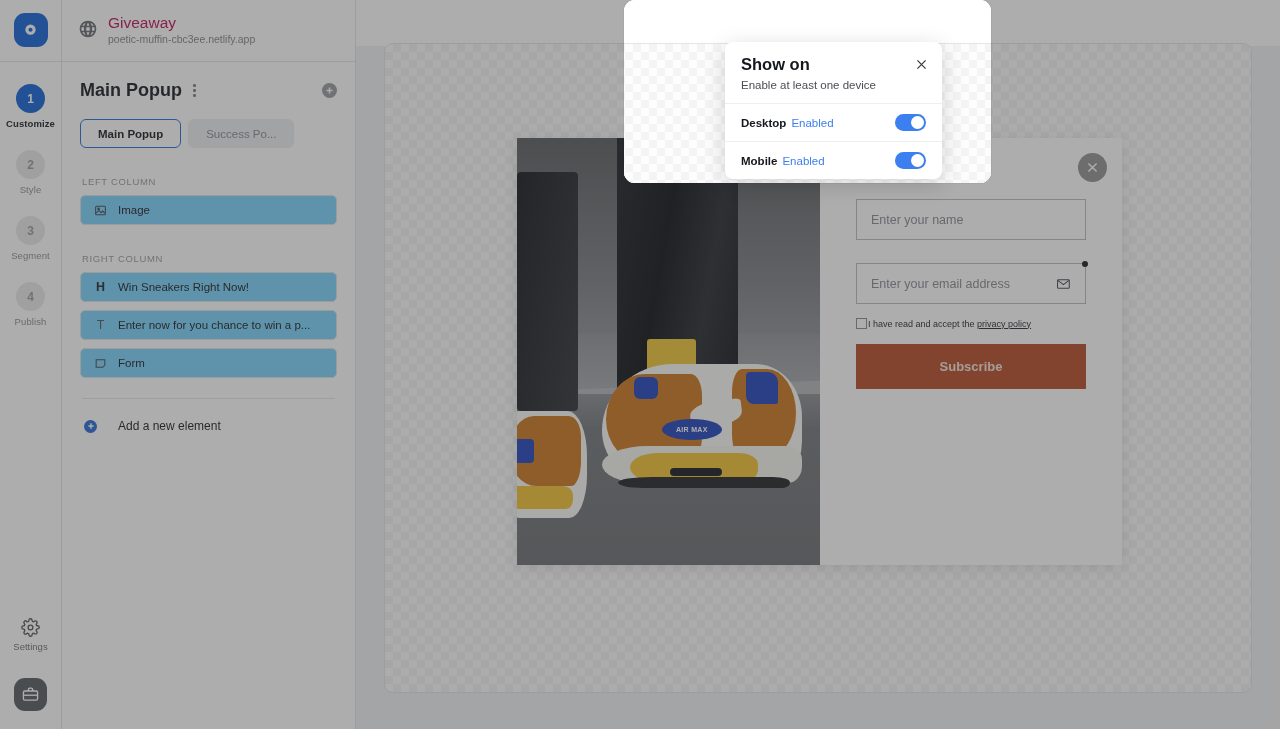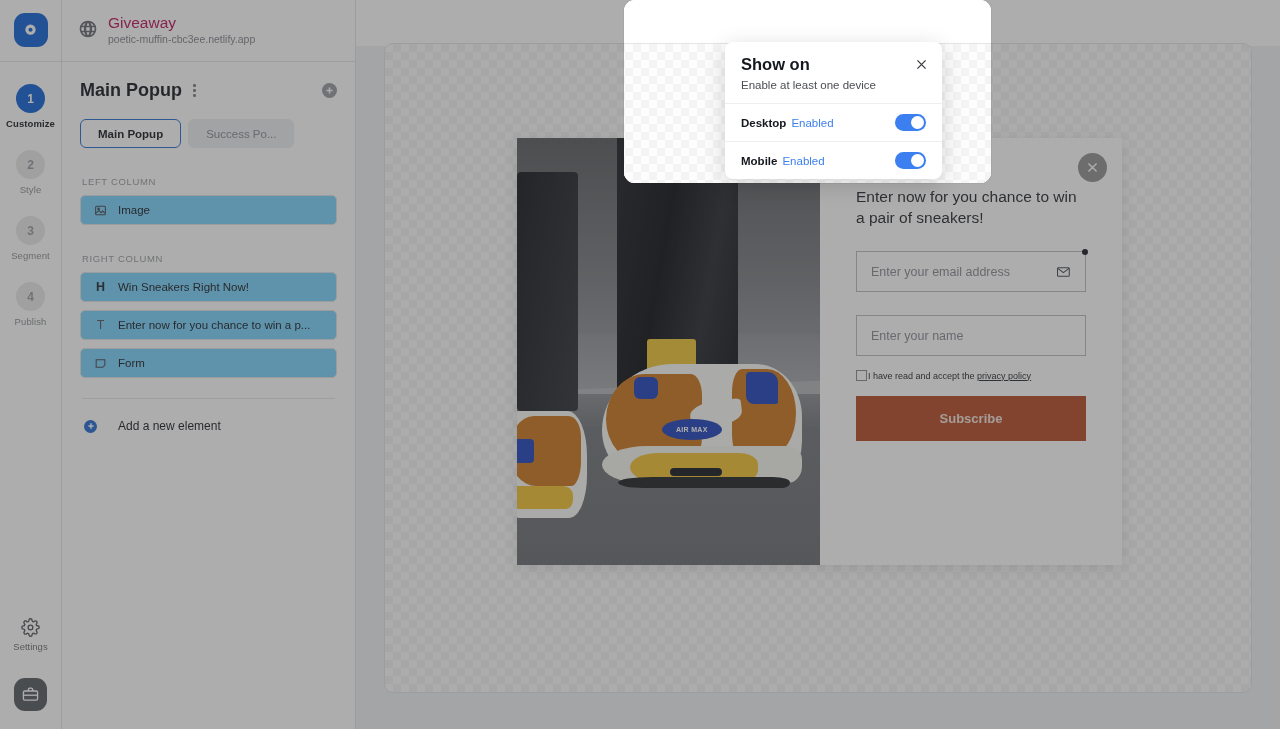--- a/index.html
+++ b/index.html
@@ -447,33 +447,32 @@
               </div>
             </div>
 
             <div class="pp-right">
               <div class="pp-close">
                 <svg width="13" height="13" viewBox="0 0 14 14" stroke="#ffffff" stroke-width="1.6">
                   <path d="M2.6 2.6l8.8 8.8M11.4 2.6l-8.8 8.8"></path>
                 </svg>
               </div>
 
-              <div class="pp-sub">Enter now for you chance to win a pair of sneakers!</div>
+
+              <div class="pp-field">
+                <input type="text" placeholder="Enter your name" style="">
+              </div>
 
               <div class="pp-field">
                 <input type="text" placeholder="Enter your email address" style="">
                 <svg width="16" height="16" viewBox="0 0 24 24" fill="none" stroke="#4a4d53" stroke-width="1.7">
                   <rect x="2.5" y="5" width="19" height="14" rx="1.5"></rect>
                   <path d="M3 6l9 7 9-7"></path>
                 </svg>
                 <span class="pp-anchor"></span>
-              </div>
-
-              <div class="pp-field">
-                <input type="text" placeholder="Enter your name" style="">
               </div>
 
               <div class="pp-check">
                 <span class="pp-box"></span>
                 <span class="pp-check-text"><span>I have read and accept the </span><a href="#">privacy policy</a></span>
               </div>
 
               <div class="pp-btn">Subscribe</div>
             </div>
           </div>

